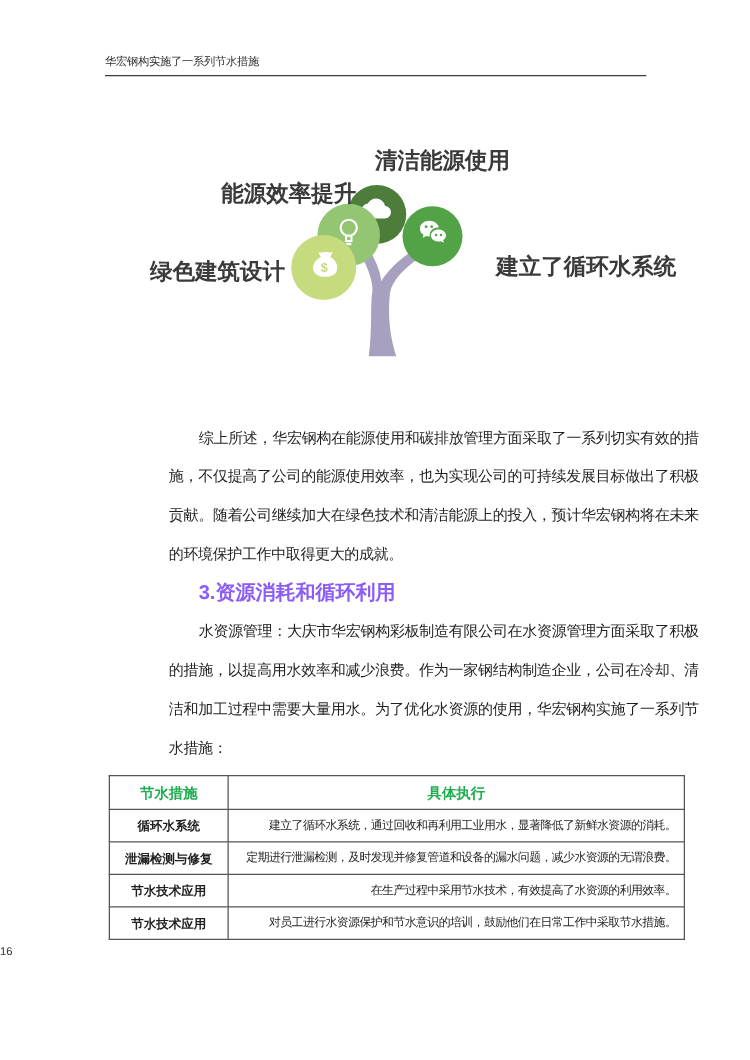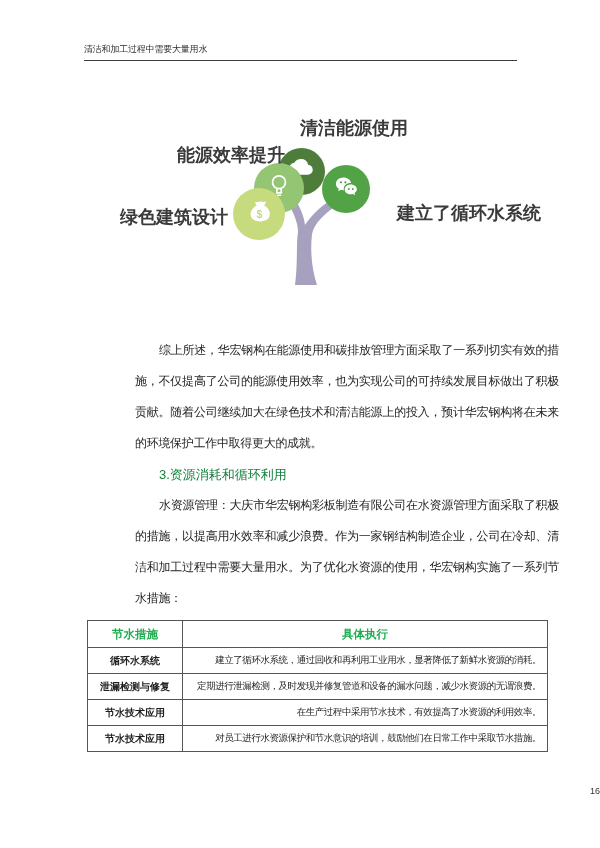--- a/index.html
+++ b/index.html
@@ -29,42 +29,42 @@
   .dlabel.left   {left:177px;top:43px;}
   .dlabel.bleft  {left:120px;top:105px;font-family:Liberation Mono, monospace;}
   .dlabel.right  {left:397px;top:101px;}
   
   .content{position:absolute;left:88px;top:335px;width:424px;margin-left:47px;}
   .content p{
     margin:0;font-size:12px;line-height:31px;letter-spacing:-0.3px;
     text-align:justify;text-indent:24px;color:#1f1f1f;
   }
   .content h3{
-    margin:0;font-size:13px;line-height:31px;font-weight:normal;text-indent:24px;color:#15803d;
+    margin:0;font-size:16px;line-height:31px;font-weight:bold;text-indent:24px;color:#8b5cf6;
   }
   
   table.wst{
     position:absolute;left:87px;top:620px;width:461px;
     border-collapse:collapse;table-layout:fixed;
   }
   table.wst th,table.wst td{border:1px solid #555;vertical-align:middle;padding:0;text-align:right;}
   table.wst th{height:26px;font-size:11.5px;font-weight:bold;text-align:center;}
   table.wst col.c1{width:95px;}
   table.wst td.m{height:25px;font-size:10px;font-weight:bold;text-align:center;color:#1f1f1f;}
   table.wst td.d{font-size:9.5px;letter-spacing:-0.45px;padding:0 6px;white-space:nowrap;overflow:hidden;color:#1f1f1f;}
   
-  .pageno{position:absolute;left:0;top:786px;width:100%;text-align:right;font-size:9px;color:#333;}
+  .pageno{position:absolute;left:0;top:756px;width:100%;text-align:left;font-size:9px;color:#333;}
 </style>
 </head>
 <body>
 
 <div class="page">
 
   <div class="hdr">
-    <span>清洁和加工过程中需要大量用水</span>
+    <span>华宏钢构实施了一系列节水措施</span>
   </div>
 
   <div class="diagram">
     <svg class="trunk" viewBox="0 0 80 95">
       <path fill="#a8a0bf" d="M25 93 C28 70 26 52 28 40 C28 32 24 20 16 8 L22 3 C30 14 34 24 35 33 C38 28 46 18 58 10 L63 8 L66 14 C54 22 44 32 42 42 C40 60 42 78 47 93 Z"></path>
     </svg>
 
     <div class="circle dark">
       <span>
         <svg width="25" height="25" viewBox="0 0 24 24">

